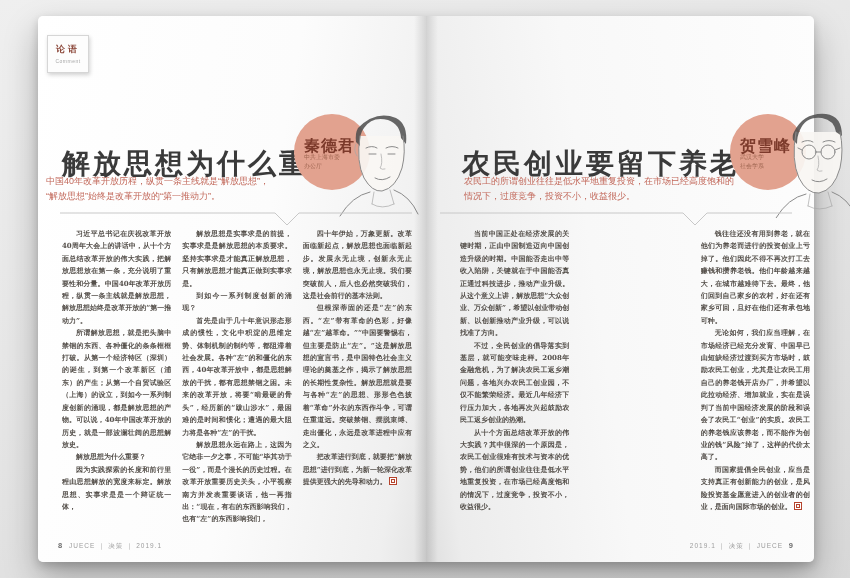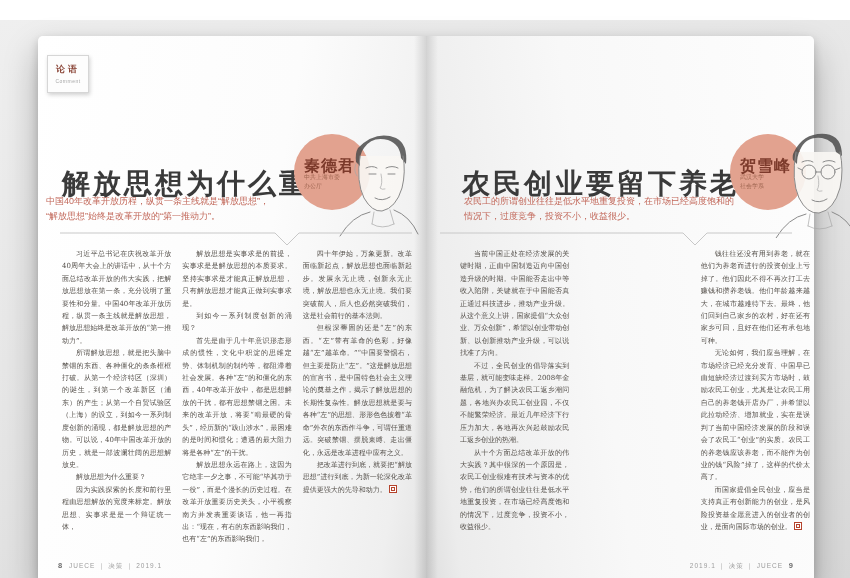--- a/index.html
+++ b/index.html
@@ -1,19 +1,19 @@
 <!DOCTYPE html>
 <html><head>
 <meta charset="utf-8">
 <style>
   html,body{margin:0;padding:0;}
   body{width:850px;height:578px;position:relative;overflow:hidden;
        font-family:"Liberation Sans",sans-serif;}
   .stage{position:absolute;inset:0;
-         background:linear-gradient(160deg,#efefef 0%,#e6e6e6 45%,#d8d8d8 100%);margin-top:20px;}
+         background:linear-gradient(160deg,#efefef 0%,#e6e6e6 45%,#d8d8d8 100%);}
   .spread{position:absolute;left:38px;top:16px;width:776px;height:546px;
           border-radius:5px;box-shadow:0 16px 34px rgba(0,0,0,.28),0 4px 10px rgba(0,0,0,.18);}
   .page{position:absolute;top:0;width:388px;height:546px;}
   .page-left{left:0;border-radius:5px 0 0 5px;
       background:linear-gradient(100deg,#ffffff 0%,#fcfcfc 55%,#efefef 90%,#e3e3e3 100%);}
   .page-right{left:388px;border-radius:0 5px 5px 0;
       background:linear-gradient(262deg,#fdfdfd 0%,#f8f8f8 55%,#ececec 92%,#dedede 100%);}
   .gutter-shadow{position:absolute;left:376px;top:0;width:24px;height:546px;pointer-events:none;
       background:linear-gradient(to right,rgba(0,0,0,0) 0%,rgba(0,0,0,.12) 50%,rgba(0,0,0,0) 100%);}
   
@@ -32,21 +32,21 @@
   .author-name{position:absolute;left:10px;top:30px;font-size:16px;font-weight:bold;color:#7c3a2b;
       letter-spacing:1px;}
   .author-affil{position:absolute;left:10px;top:47px;font-size:6px;line-height:9px;color:#a06752;}
   .author-sketch{position:absolute;left:42px;top:0;}
   
   .divider{position:absolute;top:196px;left:22px;}
   
   .columns{position:absolute;top:212px;left:24px;width:350px;height:296px;display:flex;gap:11px;}
   .col{flex:1;overflow:hidden;font-family:"DejaVu Serif",serif;font-size:7px;line-height:12.4px;
       color:#55504b;text-align:justify;}
-  .col p{margin:0;text-indent:2em;}
+  .col p{margin:0;text-indent:2em;font-weight:bold;}
   .endmark{display:inline-block;width:6px;height:6px;background:#fdf4f1;border:1.5px solid #b5432c;
       box-shadow:inset 0 0 0 1px #fff,inset 0 0 0 2px #b5432c;vertical-align:-1px;margin-left:2px;}
   
   .folio{position:absolute;bottom:11px;font-size:6.5px;color:#9c9c9c;letter-spacing:1px;}
   .folio-left{left:17px;}
   .folio-right{right:17px;text-align:right;}
   .folio .num{font-weight:bold;color:#6d6d6d;font-size:7.5px;margin:0 3px;}
   svg .line{stroke:#c8c8c8;stroke-width:1;fill:none;}
   svg .sk{stroke:#8b8b8b;stroke-width:1;fill:none;stroke-linecap:round;}
   svg .sk-soft{stroke:#a8a8a8;stroke-width:.7;fill:none;stroke-linecap:round;}
@@ -150,21 +150,21 @@
           <div>社会学系</div>
         </div>
       </div>
 
       <svg class="divider" style="left:14px" width="352" height="16" viewBox="0 0 352 16">
         <path class="line" d="M0,1 H243 L255,13 L267,1 H352"></path>
       </svg>
 
       <div class="columns" style="left:34px">
         <div class="col">
-          <p>当前中国正处在经济发展的关键时期，正由中国制造迈向中国创造升级的时期。中国能否走出中等收入陷阱，关键就在于中国能否真正通过科技进步，推动产业升级。从这个意义上讲，国家提倡“大众创业、万众创新”，希望以创业带动创新、以创新推动产业升级，可以说找准了方向。</p>
+          <p>当前中国正处在经济发展的关键时期，正由中国制造迈向中国创造升级的时期。中国能否走出中等收入陷阱，关键就在于中国能否真正通过科技进步，推动产业升级。从这个意义上讲，解放思想“大众创业、万众创新”，希望以创业带动创新、以创新推动产业升级，可以说找准了方向。</p>
           <p>不过，全民创业的倡导落实到基层，就可能变味走样。2008年金融危机，为了解决农民工返乡潮问题，各地兴办农民工创业园，不仅不能繁荣经济。最近几年经济下行压力加大，各地再次兴起鼓励农民工返乡创业的热潮。</p>
           <p>从十个方面总结改革开放的伟大实践？其中很深的一个原因是，农民工创业很难有技术与资本的优势，他们的所谓创业往往是低水平地重复投资，在市场已经高度饱和的情况下，过度竞争，投资不小，收益很少。</p>
         </div>
         <div class="col">
         </div>
         <div class="col">
           <p>钱往往还没有用到养老，就在他们为养老而进行的投资创业上亏掉了。他们因此不得不再次打工去赚钱和攒养老钱。他们年龄越来越大，在城市越难待下去。最终，他们回到自己家乡的农村，好在还有家乡可回，且好在他们还有承包地可种。</p>
           <p>无论如何，我们应当理解，在市场经济已经充分发育、中国早已由短缺经济过渡到买方市场时，鼓励农民工创业，尤其是让农民工用自己的养老钱开店办厂，并希望以此拉动经济、增加就业，实在是误判了当前中国经济发展的阶段和误会了农民工“创业”的实质。农民工的养老钱应该养老，而不能作为创业的钱“风险”掉了，这样的代价太高了。</p>
           <p><span>而国家提倡全民创业，应当是支持真正有创新能力的创业，是风险投资基金愿意进入的创业者的创业，是面向国际市场的创业。</span><span class="endmark"></span></p>
         </div>

